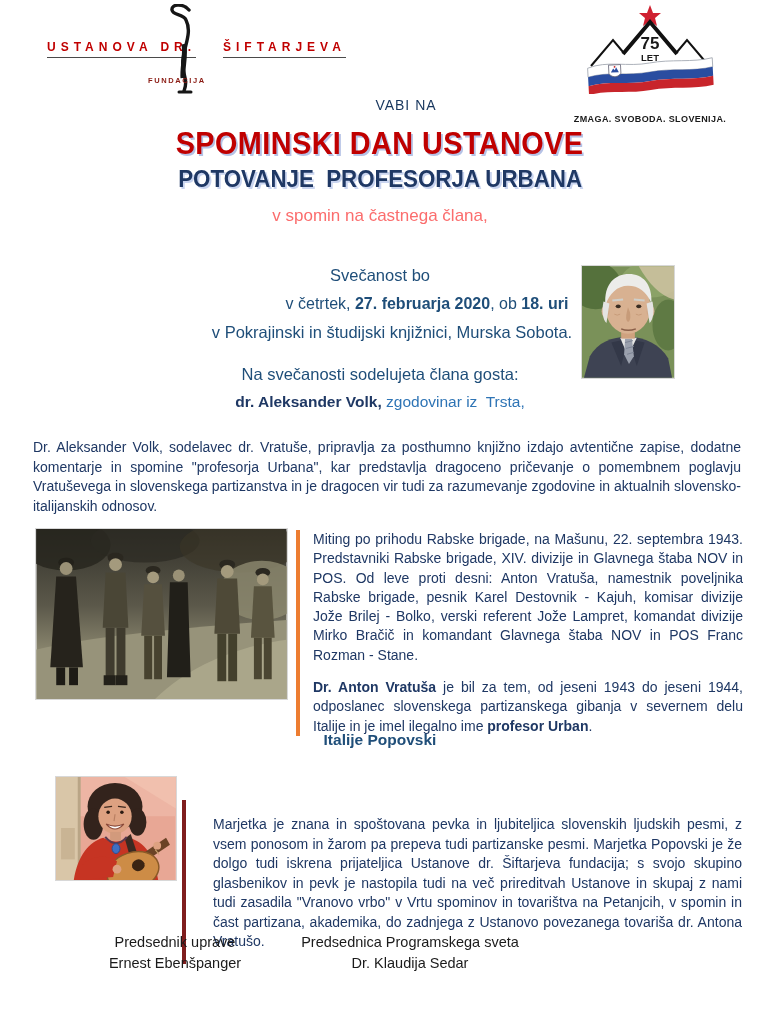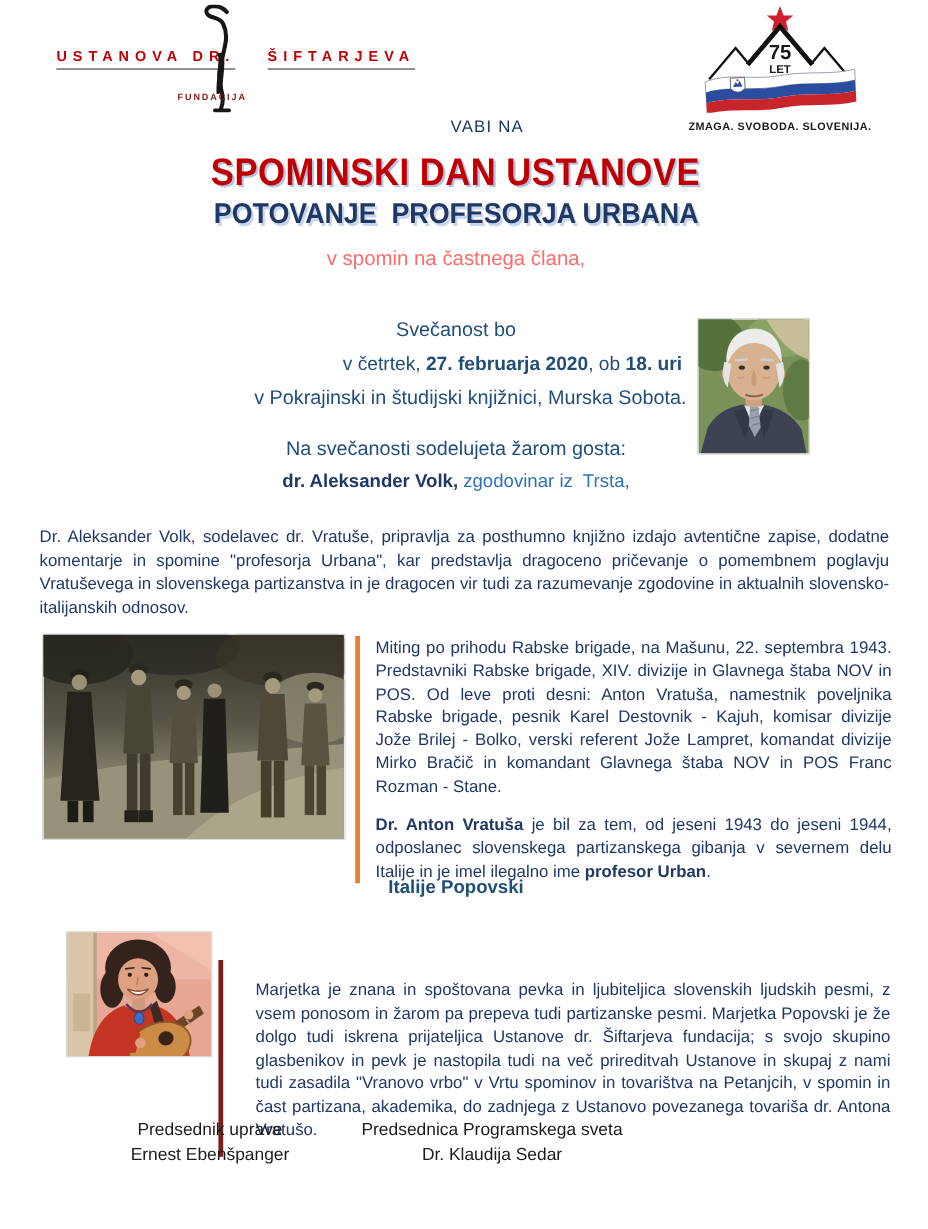--- a/index.html
+++ b/index.html
@@ -11,21 +11,21 @@
   .logo-left{position:absolute;left:45px;top:4px;width:320px;height:92px;}
   .logo-red{position:absolute;font-size:12px;font-weight:bold;color:#c00000;
             letter-spacing:5px;border-bottom:1px solid #4a4a4a;padding-bottom:3px;white-space:nowrap;}
   .logo-red.t1{left:2px;top:36px;}
   .logo-red.t2{left:178px;top:36px;}
   .logo-glyph{position:absolute;left:110px;top:0px;}
   .logo-sub{position:absolute;left:103px;top:72px;font-size:7.5px;font-weight:bold;
             letter-spacing:1.6px;color:#8a1a12;white-space:nowrap;}
 
   .logo-right{position:absolute;left:561px;top:2px;width:178px;text-align:center;}
-  .motto{font-size:9px;font-weight:bold;color:#1a1a1a;letter-spacing:0.4px;margin-top:1px;white-space:nowrap;}
+  .motto{font-size:9px;font-weight:bold;color:#1a1a1a;letter-spacing:0.4px;margin-top:16px;white-space:nowrap;}
 
   
   .cline{position:absolute;left:0;width:760px;text-align:center;}
   .cline span{white-space:pre-wrap;}
   .l-vabi{top:97px;font-size:14px;font-weight:normal;color:#17365d;letter-spacing:1px;margin-left:26px;}
   .l-title1{top:125px;font-size:32px;font-weight:800;color:#c00000;letter-spacing:0.5px;}
   .l-title1 span{display:inline-block;transform:scaleX(0.9);text-shadow:2px 2px 0 #b5c2e6;}
   .l-title2{top:165px;font-size:24px;font-weight:800;color:#1f3864;}
   .l-title2 span{display:inline-block;transform:scaleX(0.93);white-space:pre;text-shadow:2px 2px 0 #c9d4ef;}
   .l-sub1{top:206px;font-size:17px;color:#fb6d6d;}
@@ -106,21 +106,21 @@
     <div class="motto">ZMAGA. SVOBODA. SLOVENIJA.</div>
   </div>
 
   <div class="cline l-vabi">VABI NA</div>
   <div class="cline l-title1"><span>SPOMINSKI DAN USTANOVE</span></div>
   <div class="cline l-title2"><span>POTOVANJE  PROFESORJA URBANA</span></div>
   <div class="cline l-sub1">v spomin na častnega člana,</div>
   <div class="cline l-svec">Svečanost bo</div>
   <div class="cline l-date"><span>v četrtek, </span><b>27. februarja 2020</b><span>, ob </span><b>18. uri</b></div>
   <div class="cline l-venue">v Pokrajinski in študijski knjižnici, Murska Sobota.</div>
-  <div class="cline l-guests">Na svečanosti sodelujeta žarom gosta:</div>
+  <div class="cline l-guests">Na svečanosti sodelujeta člana gosta:</div>
   <div class="cline l-guest"><span class="gn">dr. Aleksander Volk,</span><span> zgodovinar iz  Trsta,</span></div>
 
   <div class="photo photo-portrait">
     <svg width="92" height="112" viewBox="0 0 94 114">
       <rect width="94" height="114" fill="#7a9159"></rect>
       <ellipse cx="14" cy="20" rx="26" ry="24" fill="#55713c"></ellipse>
       <ellipse cx="70" cy="14" rx="30" ry="18" fill="#8da468" opacity="0.9"></ellipse>
       <path d="M58,0 L94,0 L94,34 C80,30 68,18 58,0 Z" fill="#cfc3a2" opacity="0.85"></path>
       <ellipse cx="88" cy="60" rx="16" ry="26" fill="#5f7a44"></ellipse>
       <path d="M2,114 L8,92 C16,78 30,72 47,72 C64,72 80,80 88,94 L92,114 Z" fill="#3e4353"></path>

